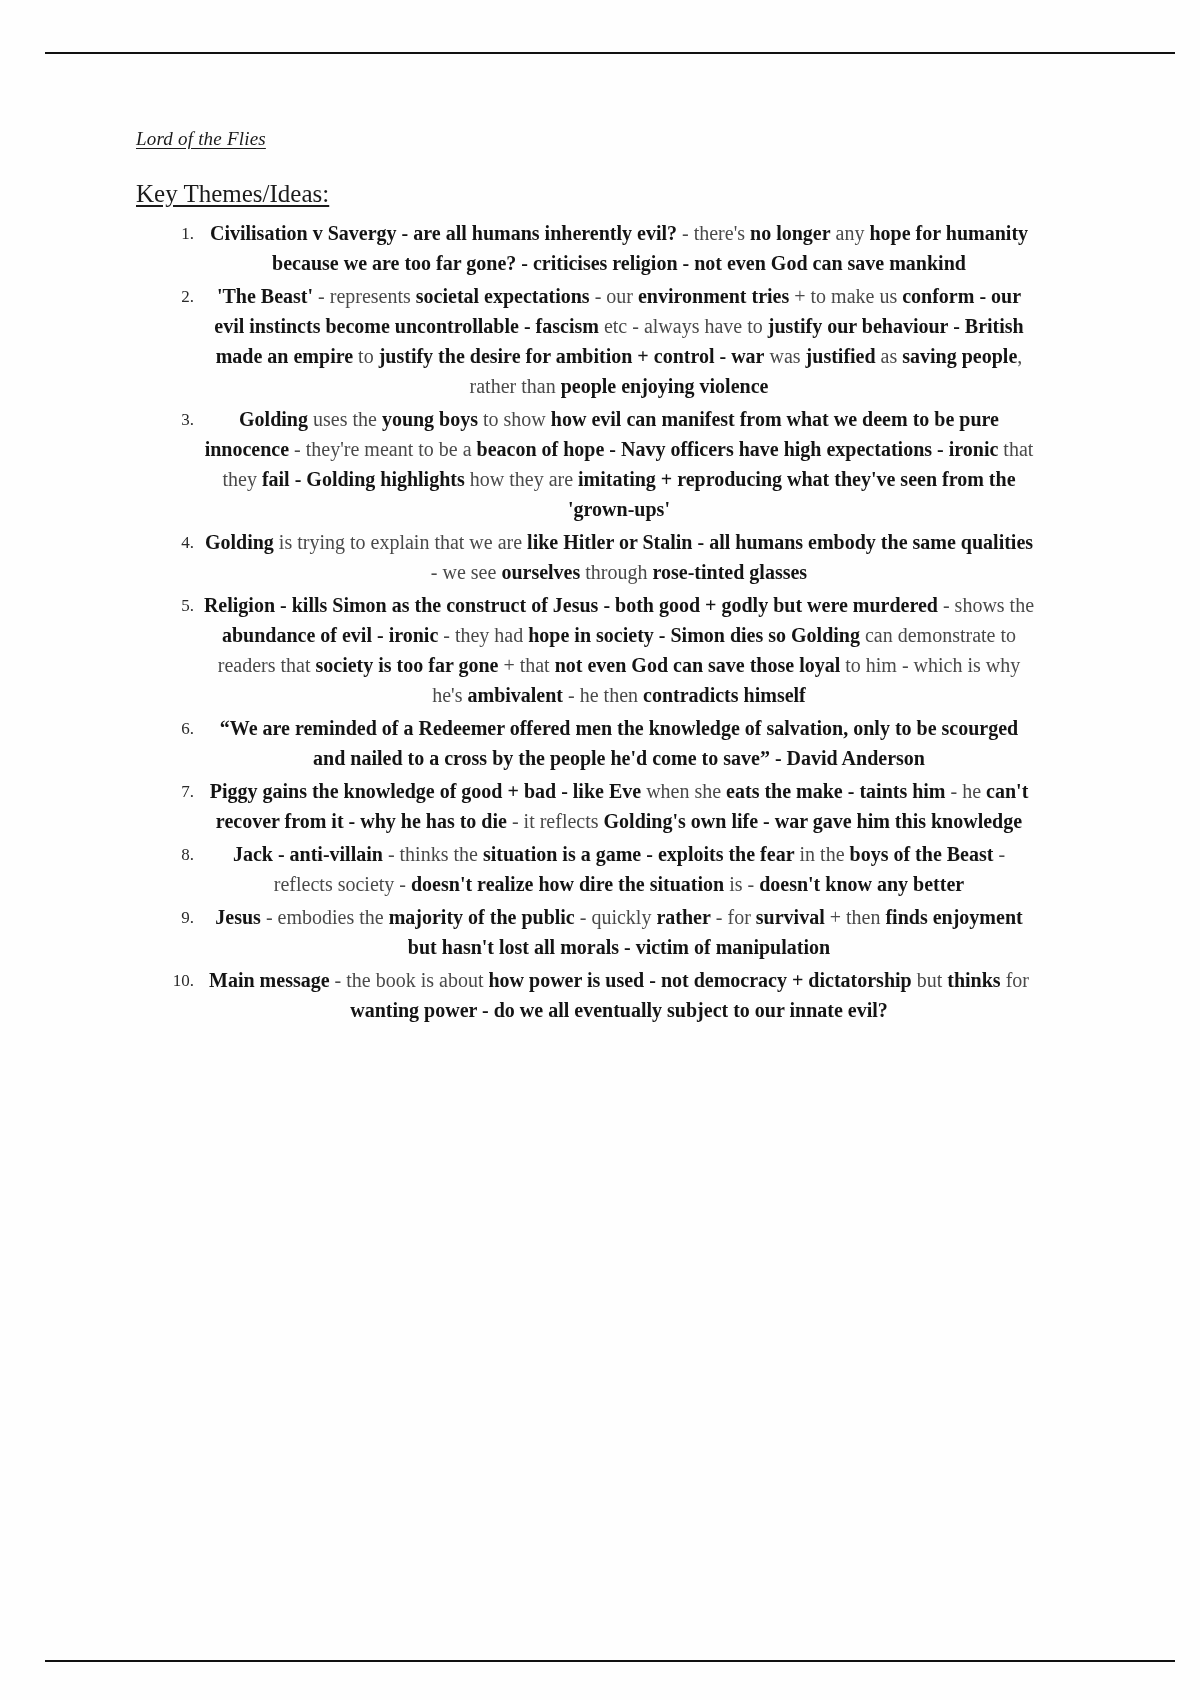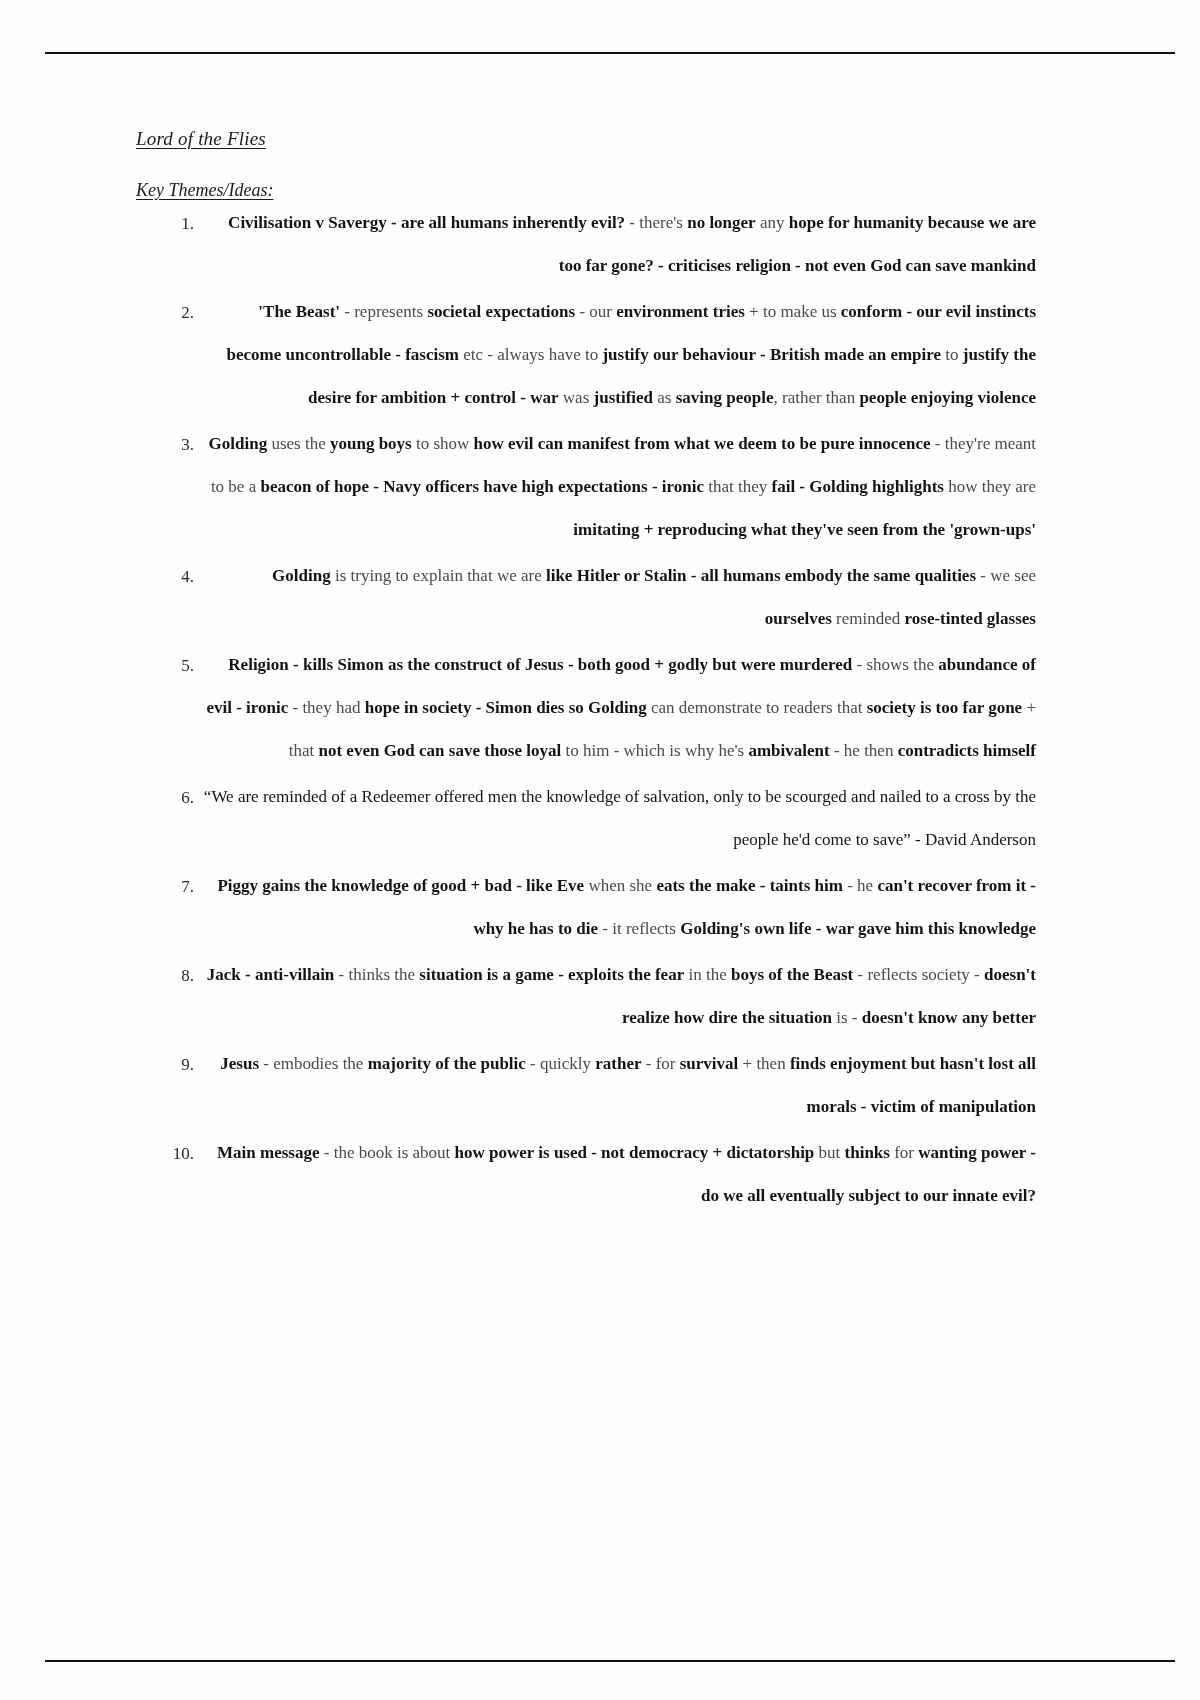--- a/index.html
+++ b/index.html
@@ -45,76 +45,76 @@
   .doc-title {
     font-size: 19px;
     font-style: italic;
     letter-spacing: 0.2px;
     text-decoration: underline;
     text-underline-offset: 3px;
     margin-bottom: 30px;
     display: inline-block;
   }
   .section-title {
-    font-size: 18px;
-    font-style: italic;
+    font-size: 25px;
     text-decoration: underline;
     text-underline-offset: 3px;
     display: inline-block;
+    margin-bottom: 10px;
   }
   ol.themes {
     margin: 0;
     padding-left: 66px;
     list-style: none;
     counter-reset: item;
   }
   ol.themes > li {
     counter-increment: item;
     position: relative;
-    font-size: 17px;
-    line-height: 43px;
+    font-size: 20px;
+    line-height: 30px;
     margin-bottom: 3px;
-    text-align: right;
+    text-align: center;
   }
   ol.themes > li::before {
     content: counter(item) ".";
     position: absolute;
     left: -38px;
     width: 30px;
     text-align: right;
     font-size: 17px;
     color: #2a2a2a;
     font-family: "Liberation Serif", serif;
     top: 1px;
   }
   
   .b { font-weight: bold; color: #141414; }
   .n { font-weight: normal; color: #4a4a4a; }
-  .q { font-weight: normal; color: #141414; }
+  .q { font-weight: bold; color: #141414; }
 </style>
 </head>
 <body>
 
 <div class="page">
 
   <div class="rule-top"></div>
 
   <div class="content">
 
     <div class="doc-title">Lord of the Flies</div>
 
     <div>
       <span class="section-title">Key Themes/Ideas:</span>
     </div>
 
     <ol class="themes">
         <li><span class="b">Civilisation v Savergy - are all humans inherently evil?</span><span class="n"> - there's </span><span class="b">no longer</span><span class="n"> any </span><span class="b">hope for humanity because we are too far gone? - criticises religion - not even God can save mankind</span></li>
         <li><span class="b">'The Beast'</span><span class="n"> - represents </span><span class="b">societal expectations</span><span class="n"> - our </span><span class="b">environment tries</span><span class="n"> + to make us </span><span class="b">conform - our evil instincts become uncontrollable - fascism</span><span class="n"> etc - always have to </span><span class="b">justify our behaviour - British made an empire</span><span class="n"> to </span><span class="b">justify the desire for ambition + control - war</span><span class="n"> was </span><span class="b">justified</span><span class="n"> as </span><span class="b">saving people</span><span class="n">, rather than </span><span class="b">people enjoying violence</span></li>
         <li><span class="b">Golding</span><span class="n"> uses the </span><span class="b">young boys</span><span class="n"> to show </span><span class="b">how evil can manifest from what we deem to be pure innocence</span><span class="n"> - they're meant to be a </span><span class="b">beacon of hope - Navy officers have high expectations - ironic</span><span class="n"> that they </span><span class="b">fail - Golding highlights</span><span class="n"> how they are </span><span class="b">imitating + reproducing what they've seen from the 'grown-ups'</span></li>
-        <li><span class="b">Golding</span><span class="n"> is trying to explain that we are </span><span class="b">like Hitler or Stalin - all humans embody the same qualities</span><span class="n"> - we see </span><span class="b">ourselves</span><span class="n"> reminded </span><span class="b">rose-tinted glasses</span></li>
+        <li><span class="b">Golding</span><span class="n"> is trying to explain that we are </span><span class="b">like Hitler or Stalin - all humans embody the same qualities</span><span class="n"> - we see </span><span class="b">ourselves</span><span class="n"> through </span><span class="b">rose-tinted glasses</span></li>
         <li><span class="b">Religion - kills Simon as the construct of Jesus - both good + godly but were murdered</span><span class="n"> - shows the </span><span class="b">abundance of evil - ironic</span><span class="n"> - they had </span><span class="b">hope in society - Simon dies so Golding</span><span class="n"> can demonstrate to readers that </span><span class="b">society is too far gone</span><span class="n"> + that </span><span class="b">not even God can save those loyal</span><span class="n"> to him - which is why he's </span><span class="b">ambivalent</span><span class="n"> - he then </span><span class="b">contradicts himself</span></li>
         <li><span class="q">“We are reminded of a Redeemer offered men the knowledge of salvation, only to be scourged and nailed to a cross by the people he'd come to save” - David Anderson</span></li>
         <li><span class="b">Piggy gains the knowledge of good + bad - like Eve</span><span class="n"> when she </span><span class="b">eats the make - taints him</span><span class="n"> - he </span><span class="b">can't recover from it - why he has to die</span><span class="n"> - it reflects </span><span class="b">Golding's own life - war gave him this knowledge</span></li>
         <li><span class="b">Jack - anti-villain</span><span class="n"> - thinks the </span><span class="b">situation is a game - exploits the fear</span><span class="n"> in the </span><span class="b">boys of the Beast</span><span class="n"> - reflects society - </span><span class="b">doesn't realize how dire the situation</span><span class="n"> is - </span><span class="b">doesn't know any better</span></li>
         <li><span class="b">Jesus</span><span class="n"> - embodies the </span><span class="b">majority of the public</span><span class="n"> - quickly </span><span class="b">rather</span><span class="n"> - for </span><span class="b">survival</span><span class="n"> + then </span><span class="b">finds enjoyment but hasn't lost all morals - victim of manipulation</span></li>
         <li><span class="b">Main message</span><span class="n"> - the book is about </span><span class="b">how power is used - not democracy + dictatorship</span><span class="n"> but </span><span class="b">thinks</span><span class="n"> for </span><span class="b">wanting power - do we all eventually subject to our innate evil?</span></li>
       </ol>
 
   </div>
 

